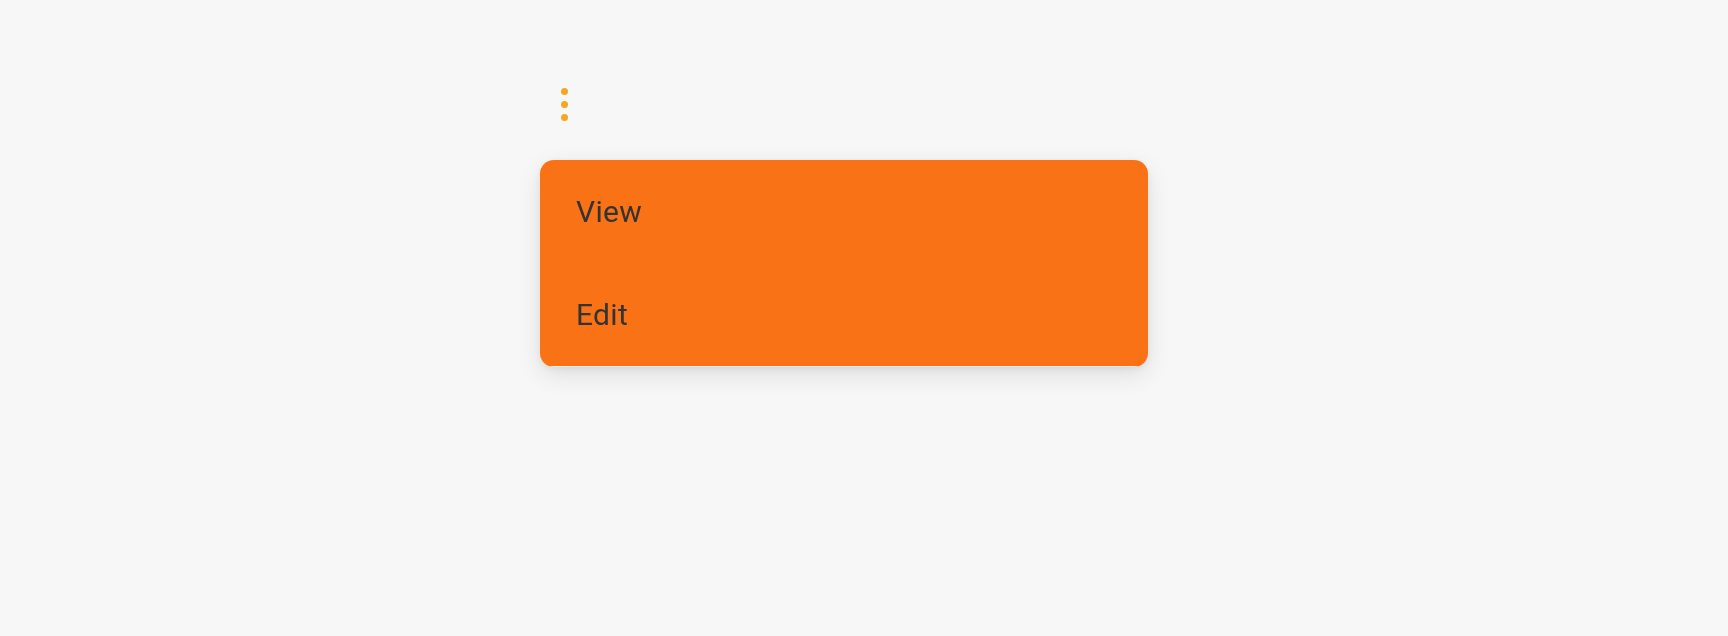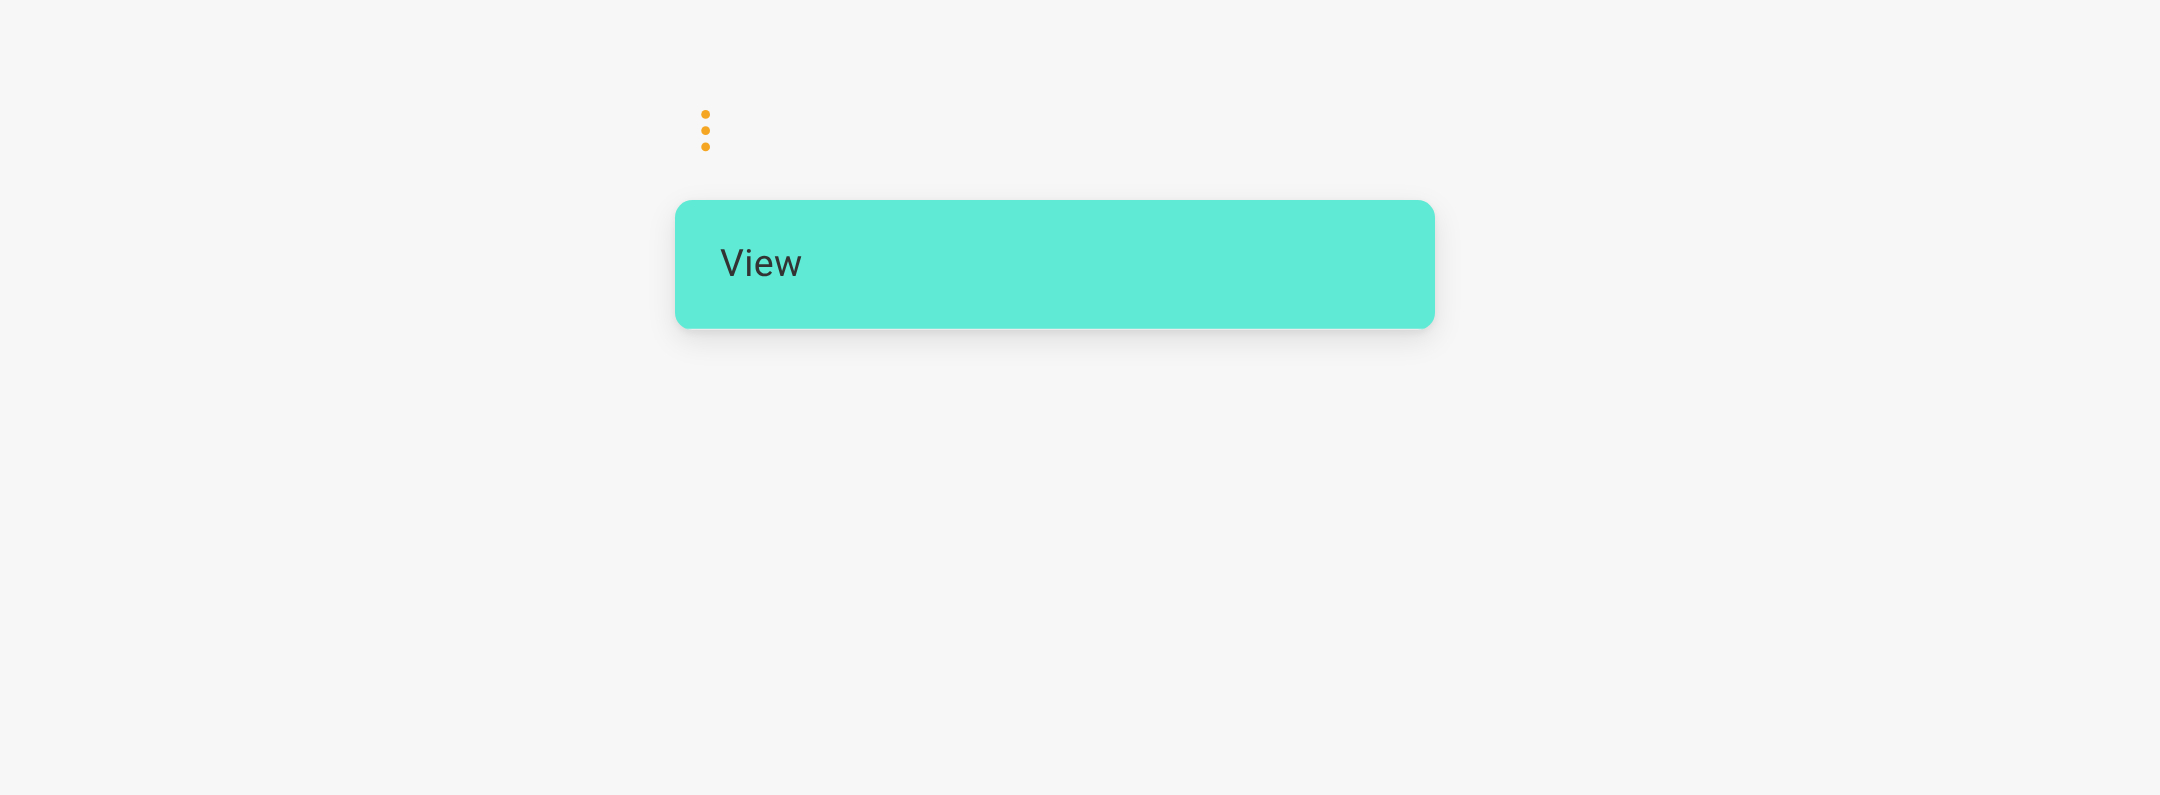--- a/index.html
+++ b/index.html
@@ -41,21 +41,21 @@
       width: 7px;
       height: 7px;
       border-radius: 50%;
       background: #f5a623;
     }
     .menu-panel {
       position: absolute;
       left: 0;
       top: 80px;
       width: 608px;
-      background: #5eead4;
+      background: #f97316;
       border-radius: 14px;
       box-shadow: 0 8px 24px rgba(0,0,0,0.10), 0 2px 6px rgba(0,0,0,0.06);
       overflow: hidden;
     }
     .menu-item {
       display: block;
       width: 100%;
       text-align: left;
       background: none;
       border: none;
@@ -86,16 +86,19 @@
       <span class="dot"></span>
       <span class="dot"></span>
       <span class="dot"></span>
     </span>
   </button>
 
   <div class="menu-panel">
     <button class="menu-item">
       <span>View</span>
     </button>
+    <button class="menu-item">
+      <span>Edit</span>
+    </button>
     <hr class="menu-divider">
   </div>
 
 </div>
 
 </body></html>

